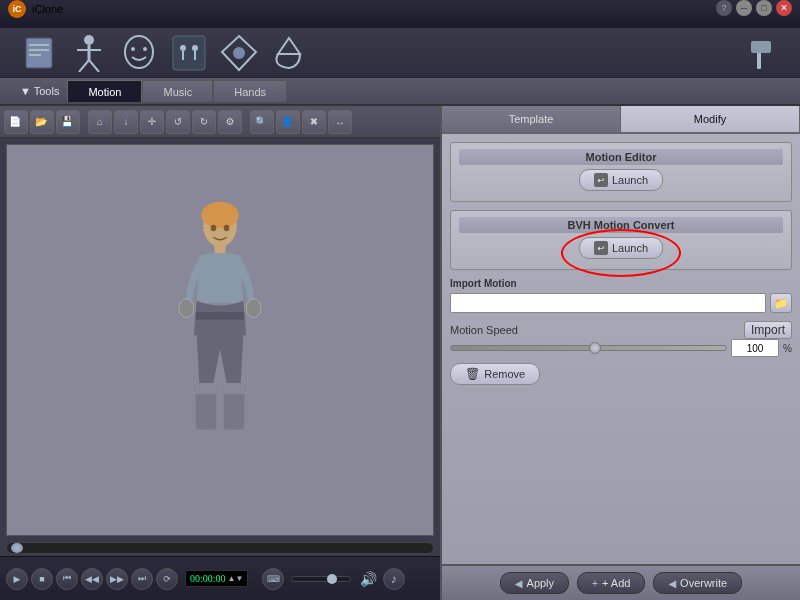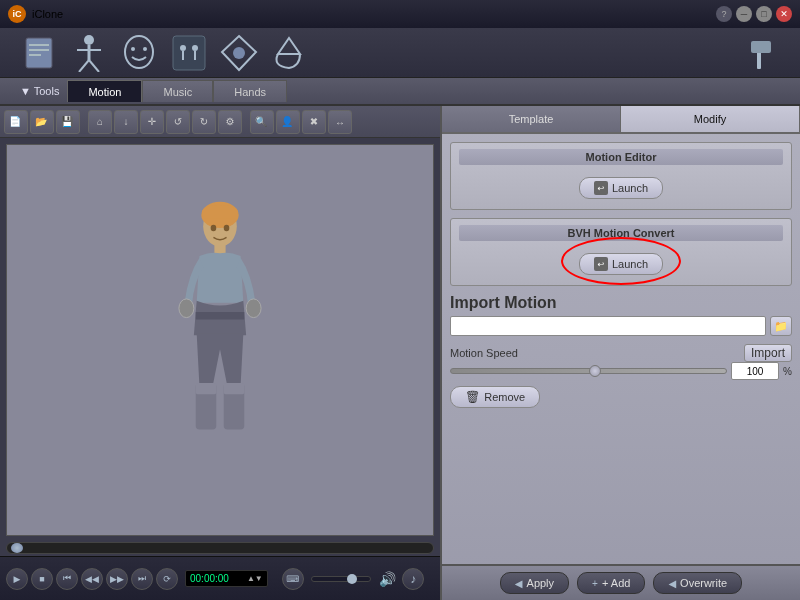--- a/index.html
+++ b/index.html
@@ -11,21 +11,21 @@
       font-size: 11px;
       overflow: hidden;
       user-select: none;
     }
 
     
     #titlebar {
       background: linear-gradient(to bottom, #2a2a3a, #1a1a2a);
       height: 28px;
       display: flex;
-      align-items: center;
+      align-items: flex-start;
       justify-content: space-between;
       padding: 0 8px;
       gap: 8px;
     }
     #titlebar-left {
       display: flex;
       align-items: center;
       gap: 6px;
     }
     #app-logo {
@@ -202,29 +202,29 @@
       cursor: pointer;
       display: flex;
       align-items: center;
       justify-content: center;
       color: #aabbcc;
       font-size: 9px;
     }
     #timecode {
       background: #000;
       color: #00ff88;
-      font-family: Liberation Sans, sans-serif;
+      font-family: Liberation Serif, serif;
       font-size: 10px;
       padding: 2px 4px;
       border: 1px solid #333;
       border-radius: 2px;
       margin-left: 4px;
       display: flex;
       align-items: center;
-      gap: 18px;
+      gap: 2px;
     }
     .playback-slider {
       height: 6px;
       flex: 1;
       background: #1a1a2a;
       border: 1px solid #444;
       border-radius: 3px;
       margin: 0 4px;
       position: relative;
     }
@@ -286,21 +286,21 @@
       border: 1px solid #888;
       border-radius: 3px;
       margin-bottom: 8px;
       padding: 6px 8px;
     }
     .section-title {
       text-align: center;
       font-size: 11px;
       font-weight: bold;
       color: #333;
-      margin-bottom: 8px;
+      margin-bottom: 0;
       background: linear-gradient(to bottom, #aaaabc, #9a9aac);
       border-radius: 2px;
       padding: 2px 0;
     }
     .launch-btn {
       background: linear-gradient(to bottom, #d8d8e8, #b8b8cc);
       border: 1px solid #888;
       border-radius: 10px;
       padding: 3px 14px;
       cursor: pointer;
@@ -653,21 +653,21 @@
           <button class="launch-btn" style="position:relative;z-index:2;">
             <div class="launch-btn-icon">↩</div>
             <span>Launch</span>
           </button>
         </div>
 
         <div style="position:absolute;top:18px;left:50%;transform:translateX(-50%);width:120px;height:48px;border:2.5px solid red;border-radius:50%;pointer-events:none;"></div>
       </div>
 
       <div style="margin-bottom:8px;">
-        <div style="color:#333;font-size:16px;font-weight:bold;margin-bottom:3px;">Import Motion</div>
+        <div style="color:#333;font-size:10px;font-weight:bold;margin-bottom:3px;">Import Motion</div>
         <div class="field-row">
           <input class="text-input" type="text" placeholder="" style="">
           <button class="folder-btn">📁</button>
         </div>
       </div>
 
       <div>
         <div class="speed-row">
           <span class="speed-label">Motion Speed</span>
           <button class="import-btn-small">Import</button>

